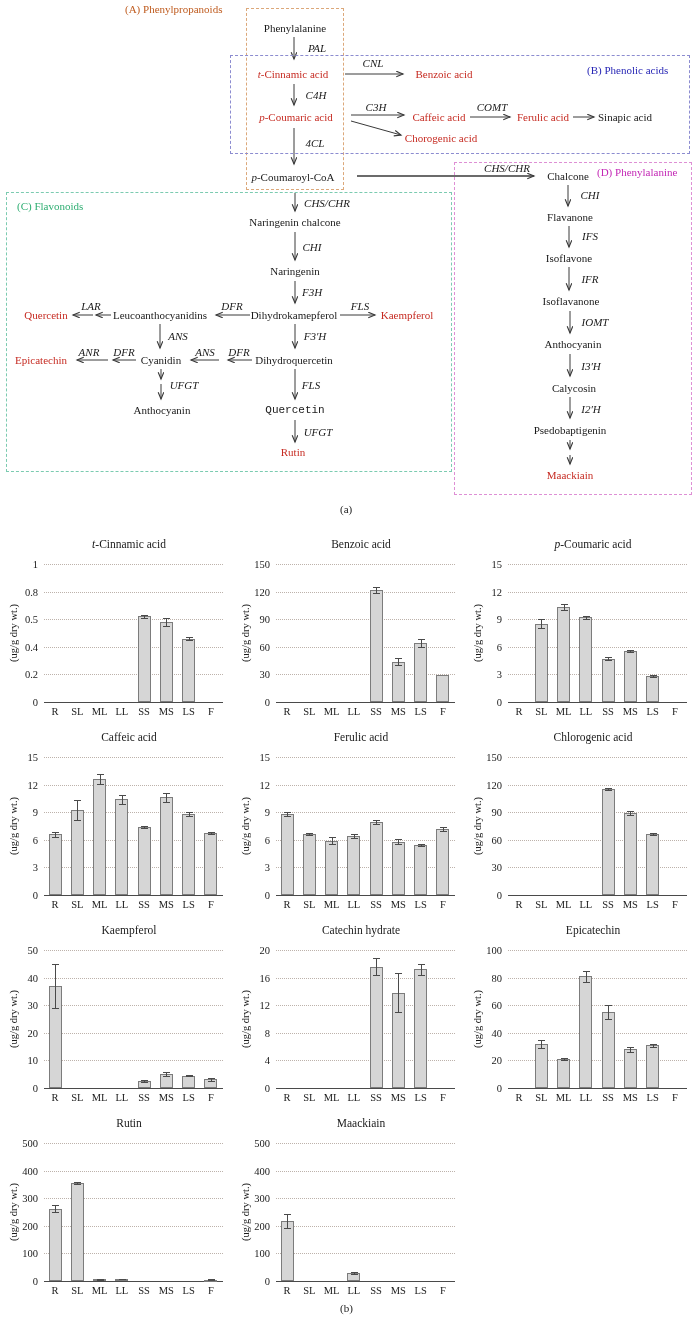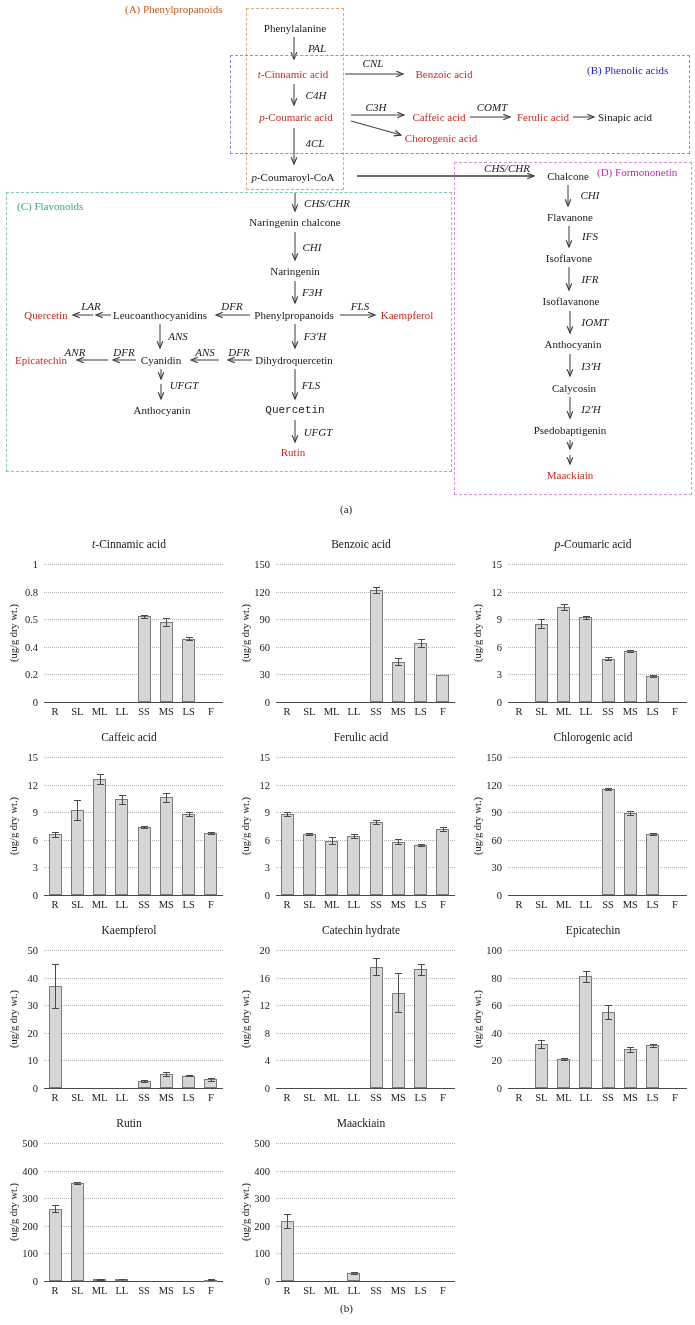--- a/index.html
+++ b/index.html
@@ -79,21 +79,21 @@
     </svg>
 
     <div class="box box-a"></div>
     <div class="box box-b"></div>
     <div class="box box-c"></div>
     <div class="box box-d"></div>
 
     <div class="seclabel" style="left: 125px; top: 3px; color: rgb(191, 91, 30);">(A) Phenylpropanoids</div>
     <div class="seclabel" style="left: 587px; top: 64px; color: rgb(39, 38, 181);">(B) Phenolic acids</div>
     <div class="seclabel" style="left: 17px; top: 200px; color: rgb(47, 174, 114);">(C) Flavonoids</div>
-    <div class="seclabel" style="left: 597px; top: 166px; color: rgb(195, 39, 181);">(D) Formononetin</div>
+    <div class="seclabel" style="left: 597px; top: 166px; color: rgb(195, 39, 181);">(D) Phenylalanine</div>
 
     <div id="diagram-nodes">
         <div class="node" style="left: 295px; top: 28px; color: rgb(26, 26, 26);">Phenylalanine</div>
         <div class="node" style="left: 293px; top: 74px; color: rgb(198, 43, 34);"><i>t</i>-Cinnamic acid</div>
         <div class="node" style="left: 444px; top: 74px; color: rgb(198, 43, 34);">Benzoic acid</div>
         <div class="node" style="left: 296px; top: 117px; color: rgb(198, 43, 34);"><i>p</i>-Coumaric acid</div>
         <div class="node" style="left: 439px; top: 117px; color: rgb(198, 43, 34);">Caffeic acid</div>
         <div class="node" style="left: 543px; top: 117px; color: rgb(198, 43, 34);">Ferulic acid</div>
         <div class="node" style="left: 625px; top: 117px; color: rgb(26, 26, 26);">Sinapic acid</div>
         <div class="node" style="left: 441px; top: 138px; color: rgb(198, 43, 34);">Chorogenic acid</div>
@@ -103,21 +103,21 @@
         <div class="node" style="left: 569px; top: 258px; color: rgb(26, 26, 26);">Isoflavone</div>
         <div class="node" style="left: 571px; top: 301px; color: rgb(26, 26, 26);">Isoflavanone</div>
         <div class="node" style="left: 573px; top: 344px; color: rgb(26, 26, 26);">Anthocyanin</div>
         <div class="node" style="left: 574px; top: 388px; color: rgb(26, 26, 26);">Calycosin</div>
         <div class="node" style="left: 570px; top: 430px; color: rgb(26, 26, 26);">Psedobaptigenin</div>
         <div class="node" style="left: 570px; top: 475px; color: rgb(198, 43, 34);">Maackiain</div>
         <div class="node" style="left: 295px; top: 222px; color: rgb(26, 26, 26);">Naringenin chalcone</div>
         <div class="node" style="left: 295px; top: 271px; color: rgb(26, 26, 26);">Naringenin</div>
         <div class="node" style="left: 46px; top: 315px; color: rgb(198, 43, 34);">Quercetin</div>
         <div class="node" style="left: 160px; top: 315px; color: rgb(26, 26, 26);">Leucoanthocyanidins</div>
-        <div class="node" style="left: 294px; top: 315px; color: rgb(26, 26, 26);">Phenylpropanoids</div>
+        <div class="node" style="left: 294px; top: 315px; color: rgb(26, 26, 26);">Dihydrokamepferol</div>
         <div class="node" style="left: 407px; top: 315px; color: rgb(198, 43, 34);">Kaempferol</div>
         <div class="node" style="left: 41px; top: 360px; color: rgb(198, 43, 34);">Epicatechin</div>
         <div class="node" style="left: 161px; top: 360px; color: rgb(26, 26, 26);">Cyanidin</div>
         <div class="node" style="left: 294px; top: 360px; color: rgb(26, 26, 26);">Dihydroquercetin</div>
         <div class="node" style="left: 162px; top: 410px; color: rgb(26, 26, 26);">Anthocyanin</div>
         <div class="node" style="left: 295px; top: 410px; color: rgb(26, 26, 26); font-family: Liberation Mono, monospace;">Quercetin</div>
         <div class="node" style="left: 293px; top: 452px; color: rgb(198, 43, 34);">Rutin</div>
       </div>
     <div id="diagram-enzymes">
         <div class="enz" style="left: 317px; top: 48px;">PAL</div>
@@ -134,21 +134,21 @@
         <div class="enz" style="left: 595px; top: 322px;">IOMT</div>
         <div class="enz" style="left: 591px; top: 366px;">I3′H</div>
         <div class="enz" style="left: 591px; top: 409px;">I2′H</div>
         <div class="enz" style="left: 312px; top: 247px;">CHI</div>
         <div class="enz" style="left: 312px; top: 292px;">F3H</div>
         <div class="enz" style="left: 91px; top: 306px;">LAR</div>
         <div class="enz" style="left: 232px; top: 306px;">DFR</div>
         <div class="enz" style="left: 360px; top: 306px;">FLS</div>
         <div class="enz" style="left: 178px; top: 336px;">ANS</div>
         <div class="enz" style="left: 315px; top: 336px;">F3′H</div>
-        <div class="enz" style="left: 75px; top: 352px;">ANR</div>
+        <div class="enz" style="left: 89px; top: 352px;">ANR</div>
         <div class="enz" style="left: 124px; top: 352px;">DFR</div>
         <div class="enz" style="left: 205px; top: 352px;">ANS</div>
         <div class="enz" style="left: 239px; top: 352px;">DFR</div>
         <div class="enz" style="left: 184px; top: 385px;">UFGT</div>
         <div class="enz" style="left: 311px; top: 385px;">FLS</div>
         <div class="enz" style="left: 318px; top: 432px;">UFGT</div>
       </div>
   </div>
 
   <div class="caption" style="left:340px;top:503px;">(a)</div>

